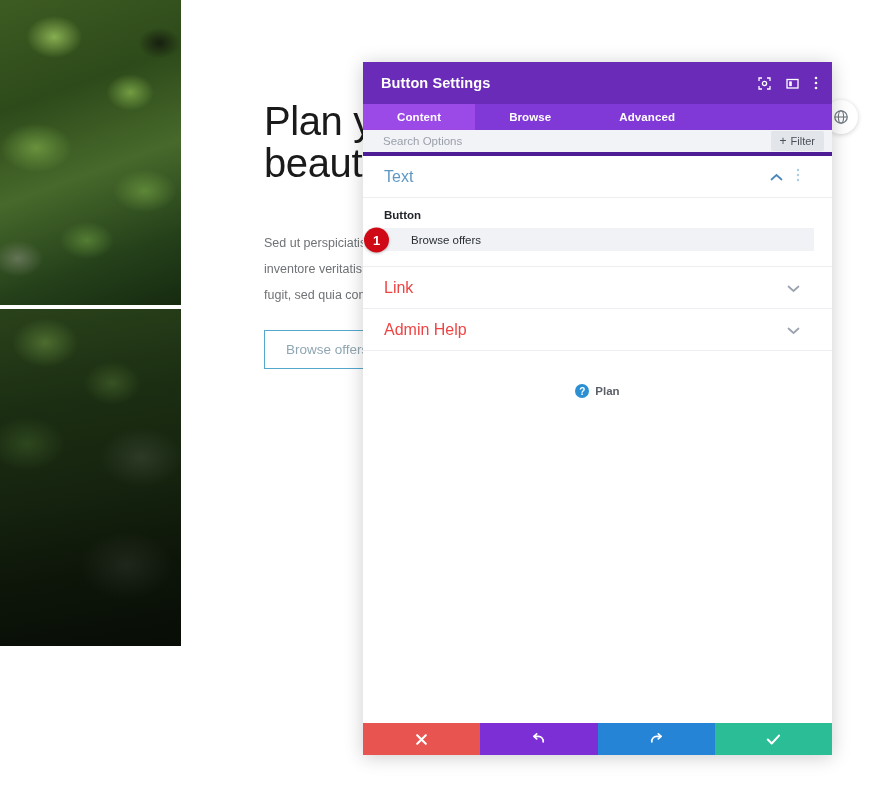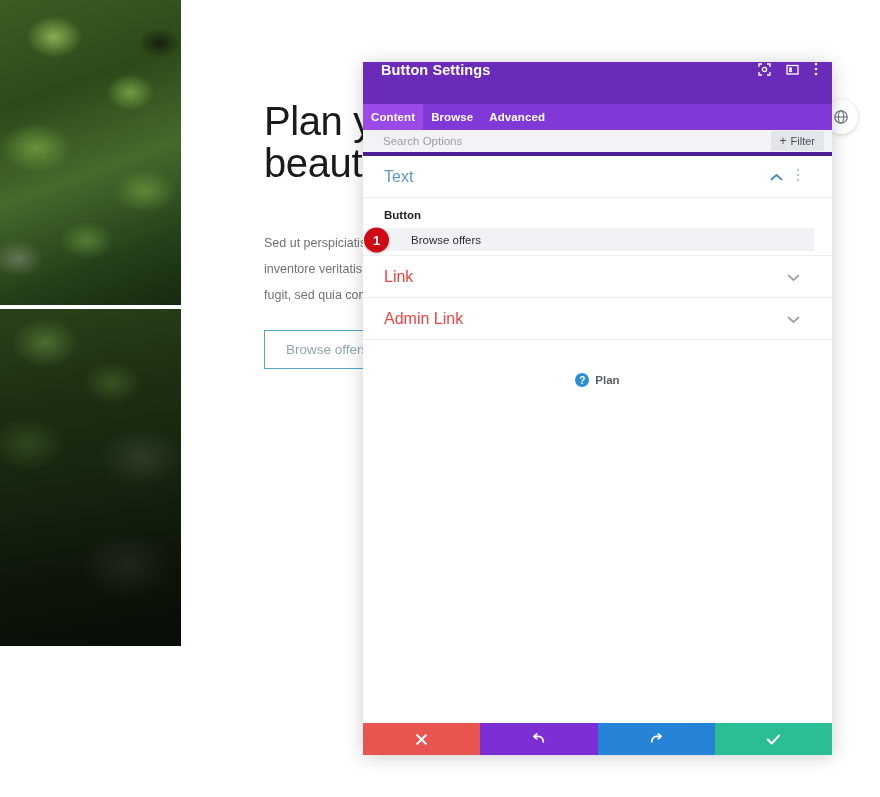--- a/index.html
+++ b/index.html
@@ -66,32 +66,32 @@
   }
 
   
   .modal {
     position:absolute; left:363px; top:62px; width:469px; height:693px;
     background:#fff; box-shadow:0 2px 18px rgba(0,0,0,.20);
     display:flex; flex-direction:column; overflow:hidden;
   }
   .modal-header {
     height:42px; background:#6a2bb8;
-    display:flex; align-items:flex-start; padding:0 14px 0 18px;
+    display:flex; align-items:center; padding:0 14px 0 18px;
     flex:0 0 auto;
   }
   .modal-title { color:#fff; font-size:14.5px; font-weight:bold; flex:1; letter-spacing:.1px; }
   .hdr-icons { display:flex; align-items:center; gap:15px; }
   .hdr-icon { display:flex; align-items:center; justify-content:center; cursor:pointer; }
 
   .tabs { height:26px; background:#8039d6; display:flex; flex:0 0 auto; }
   .tab {
     color:#fff; font-size:11.5px; font-weight:bold;
     display:flex; align-items:center; justify-content:center;
-    padding:0 8px; cursor:pointer; letter-spacing:.1px;
+    padding:0 34px; cursor:pointer; letter-spacing:.1px;
   }
   .tab.active { background:#9b4ae8; }
 
   .search-bar {
     height:26px; background:#f2f3f6; border-bottom:4px solid #4c1d95;
     display:flex; align-items:center; padding:0 8px 0 20px; flex:0 0 auto;
   }
   .search-input {
     flex:1; border:0; background:transparent; outline:none;
     font-family:"Liberation Sans", sans-serif; font-size:11.5px; color:#9aa0ab;
@@ -109,21 +109,21 @@
   .section-head {
     display:flex; align-items:center; padding:0 32px 0 21px;
     border-bottom:1px solid #eceef1;
   }
   .section-open { height:42px; }
   .section-closed { height:42px; }
   .section-title { flex:1; font-size:16px; color:#5f97c4; font-weight:400; }
   .section-title.dim { color:#ef4444; }
   .sec-ctrl { display:flex; align-items:center; gap:13px; }
 
-  .field-block { padding:11px 18px 4px 21px; border-bottom:1px solid #eceef1; }
+  .field-block { padding:11px 18px 15px 21px; border-bottom:1px solid #eceef1; }
   .field-label { font-size:11.5px; color:#22262b; font-weight:bold; margin-bottom:7px; }
   .field-input-wrap { position:relative; }
   .field-input {
     width:100%; height:23px; background:#f0f2f6; border:0; outline:none;
     font-family:"Liberation Sans", sans-serif; font-size:11.5px; color:#2a2e34;
     padding:0 10px 0 27px;
   }
   .badge {
     position:absolute; left:-20px; top:50%; transform:translateY(-50%);
     width:25px; height:25px; border-radius:50%; background:#cf0a16;
@@ -259,21 +259,21 @@
         <div class="sec-ctrl">
           <span>
             <svg width="13" height="9" viewBox="0 0 13 9">
               <path d="M1.5 2.5L6.5 7l5-4.5" fill="none" stroke="#9aa2ad" stroke-width="1.7" stroke-linecap="round"></path>
             </svg>
           </span>
         </div>
       </div>
 
       <div class="section-head section-closed">
-        <div class="section-title dim">Admin Link</div>
+        <div class="section-title dim">Admin Help</div>
         <div class="sec-ctrl">
           <span>
             <svg width="13" height="9" viewBox="0 0 13 9">
               <path d="M1.5 2.5L6.5 7l5-4.5" fill="none" stroke="#9aa2ad" stroke-width="1.7" stroke-linecap="round"></path>
             </svg>
           </span>
         </div>
       </div>
 
       <div class="help-row">

